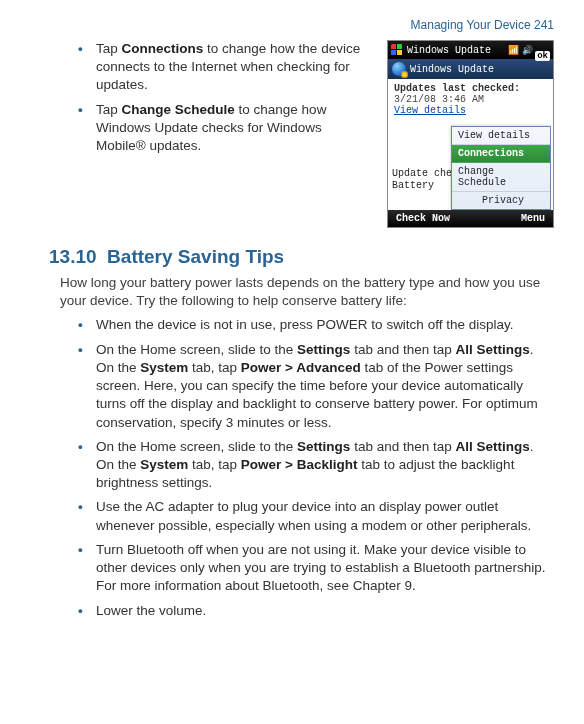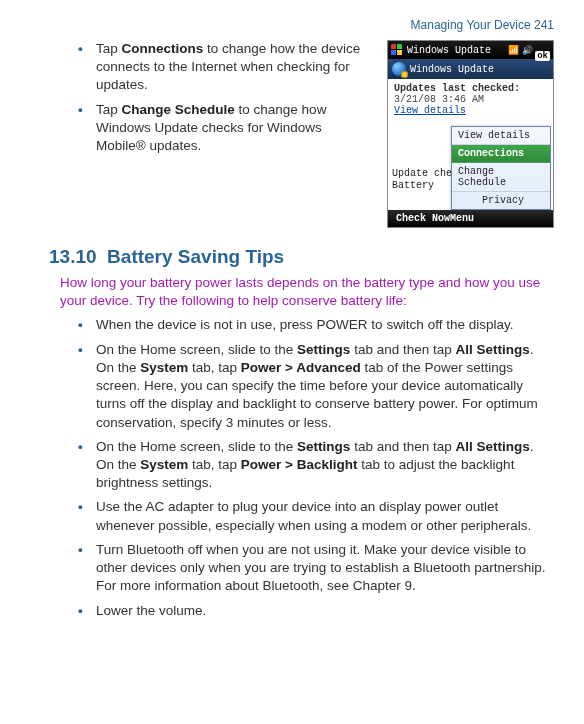--- a/index.html
+++ b/index.html
@@ -122,35 +122,35 @@
   .shot-popup .item {
     padding:3px 6px; font-size:10px; color:#223;
     border-bottom:1px solid rgba(120,140,180,0.3);
   }
   .shot-popup .item:last-child{border-bottom:none;margin-left:24px;}
   .shot-popup .item.sel {
     background: linear-gradient(#3fa64a,#2e8a38);
     color:#fff; font-weight:bold;
   }
   .shot-softbar {
-    display:flex; 
+    display:flex; justify-content:space-between;
     background: linear-gradient(#2a2a2a,#000);
     color:#fff; font-size:10px; font-weight:bold;
     padding:3px 8px;
   }
   .section-heading {
     color:#2a6496;
     font-weight:700;
     font-size:19px;
     margin:18px 0 6px 0;
   }
   .section-num { font-size:19px;margin-left:19px; }
   .body-para {
     font-size:13.5px; line-height:1.35;
-    color:#a21caf; margin:0 0 6px 30px;
+    color:#404040; margin:0 0 6px 30px;
   }
   .tips-list {
     margin-left:48px;
   }
 </style>
 </head>
 <body>
 
 <div class="page">
   <div class="running-head">Managing Your Device  241</div>

